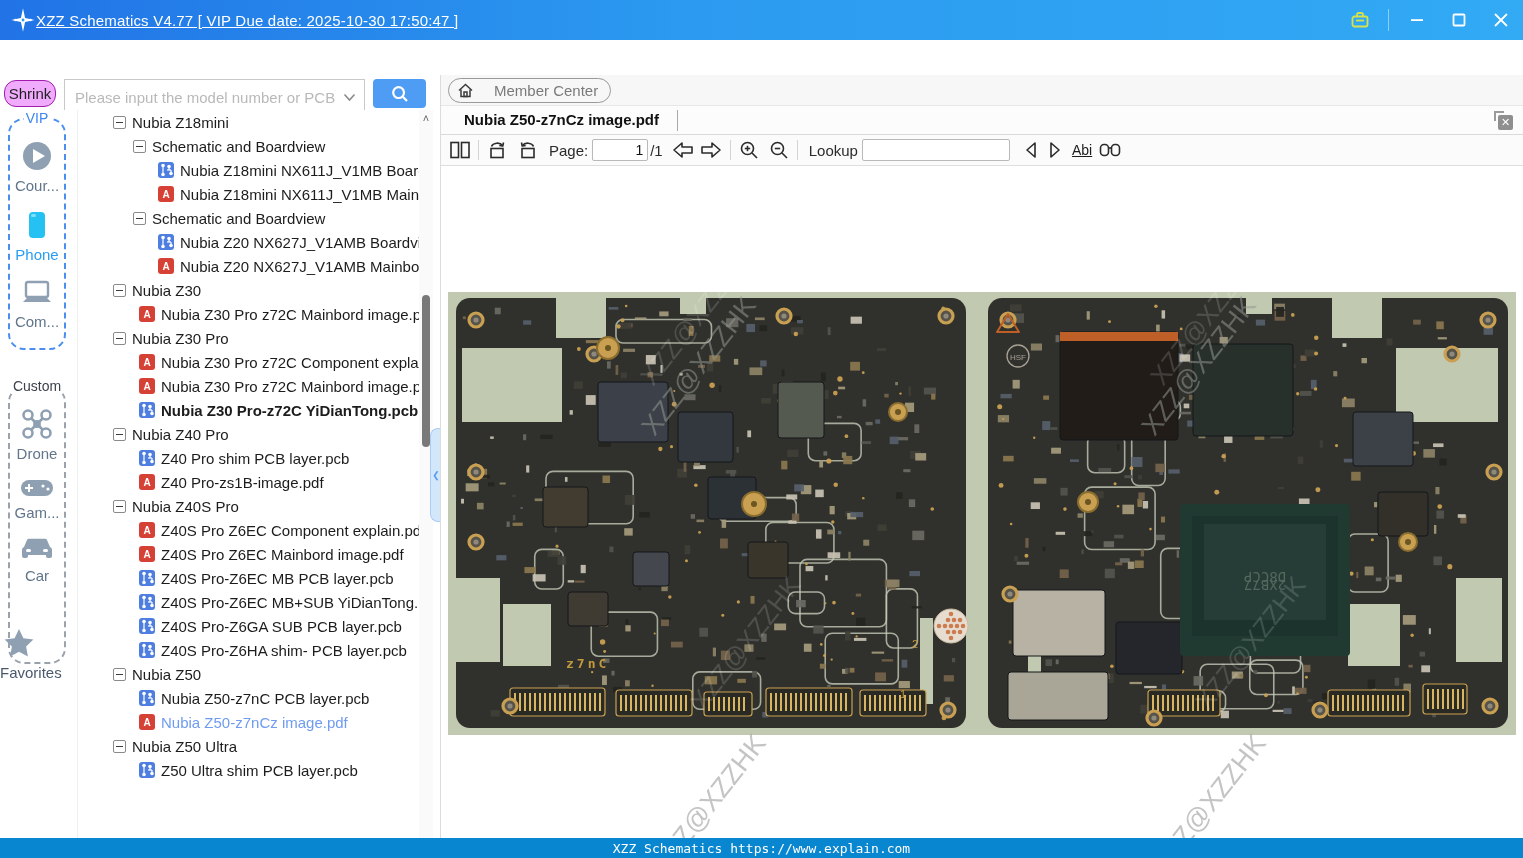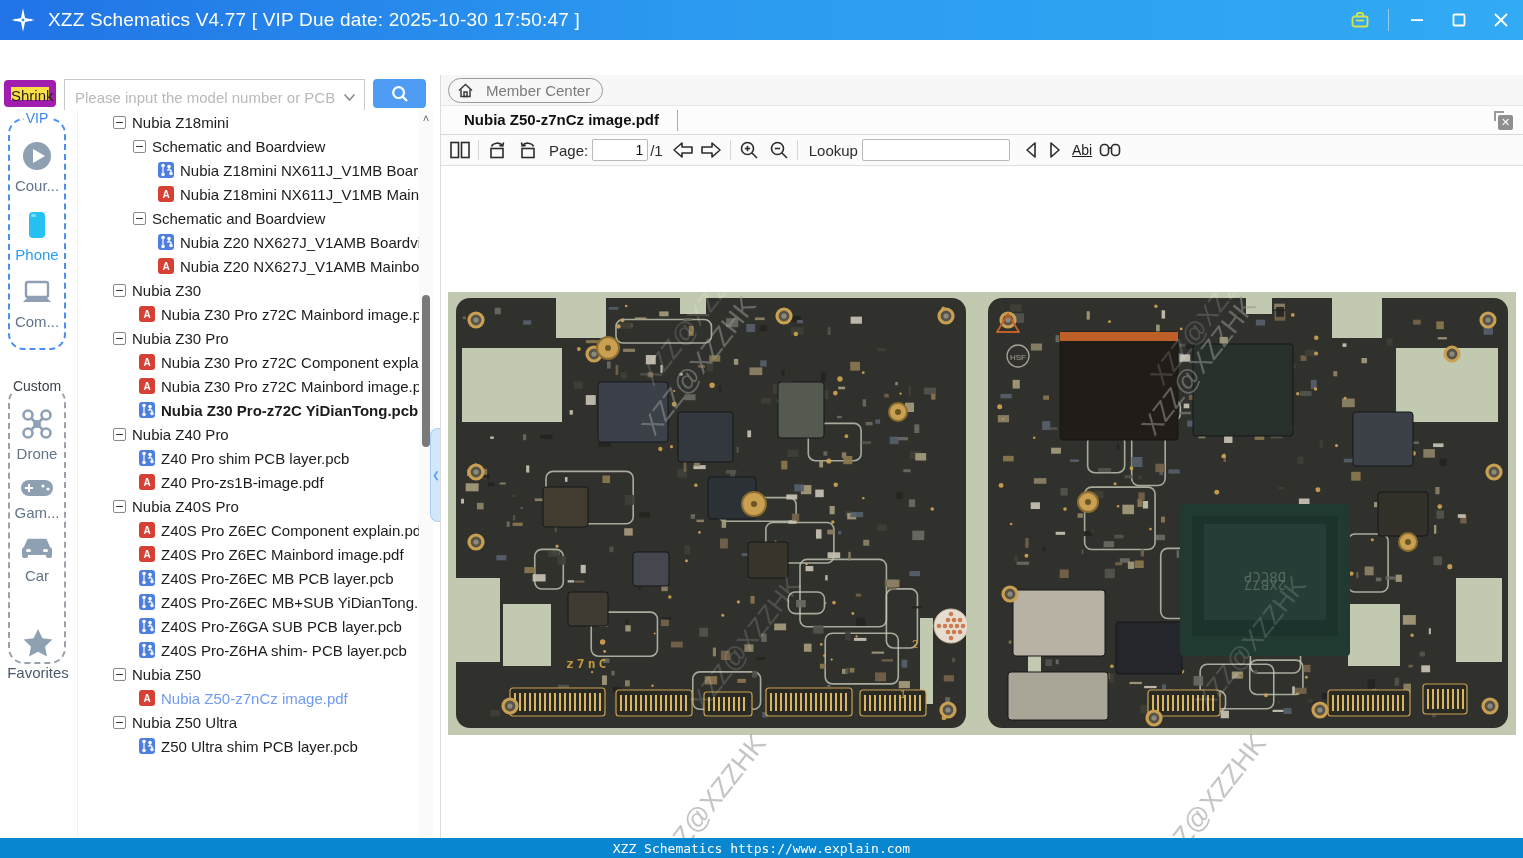--- a/index.html
+++ b/index.html
@@ -5,34 +5,34 @@
   * { margin:0; padding:0; box-sizing:border-box; }
   html,body { width:1523px; height:858px; overflow:hidden; }
   body { font-family:"Liberation Sans", sans-serif; background:#fff; }
   #app { position:relative; width:1523px; height:858px; background:#fff; overflow:hidden; }
 
   
   .titlebar { position:absolute; left:0; top:0; width:1523px; height:40px;
     background:linear-gradient(90deg,#2173e6 0%,#2b9af0 45%,#32aaf4 100%);
     display:flex; align-items:center; color:#fff; }
   .titlebar .logo { width:26px; height:26px; margin-left:10px; }
-  .titlebar .title { margin-left:12px; font-size:19px; letter-spacing:.2px; }
+  .titlebar .title { font-size:15px; letter-spacing:.2px;text-decoration:underline; }
   .title-right { position:absolute; right:8px; top:0; height:40px; display:flex; align-items:center; gap:14px; }
   .tb-divider { width:1px; height:22px; background:rgba(255,255,255,.45); }
   .tb-btn { width:28px; height:28px; display:flex; align-items:center; justify-content:center; cursor:pointer; }
 
   
   .menubar { position:absolute; left:0; top:40px; width:1523px; height:35px; background:#fff;
     display:flex; align-items:center; gap:27px; padding-left:15px; font-size:15px; color:#1f1f1f; }
   .menubar span { cursor:default; }
 
   
   .searchrow { position:absolute; left:0; top:75px; width:440px; height:35px; background:#fff; }
-  .shrink-btn { position:absolute; left:4px; top:5px; width:52px; height:27px; background:#fde047;
-    border:7px solid #a21caf; border-radius:4px; font-size:15px; color:#1f1f1f; }
+  .shrink-btn { position:absolute; left:4px; top:5px; width:52px; height:27px; background:#f0abfc;
+    border:1px solid #a21caf; border-radius:12px; font-size:15px; color:#1f1f1f; }
   .search-combo { position:absolute; left:64px; top:4px; width:301px; height:37px; border:1px solid #c9c9c9;
     border-radius:0; background:#fff; display:flex; align-items:center; }
   .search-combo input { flex:1; border:0; outline:none; font-size:15px; color:#333; padding:0 4px 0 10px;
     font-family:"Liberation Sans",sans-serif; background:transparent; }
   .search-combo input::placeholder { color:#b9b9b9; }
   .combo-chevron { margin-right:8px; color:#8a8a8a; font-size:12px; }
   .search-btn { position:absolute; left:373px; top:4px; width:53px; height:29px; background:#4e9cf3;
     border:0; border-radius:4px; display:flex; align-items:center; justify-content:center; }
 
   
@@ -41,21 +41,21 @@
   .vip-group { top:8px; height:232px; border:2px dashed #4a8ff0; }
   .custom-group { top:276px; height:278px; border:2px dashed #9aa2ac; }
   .dash-label { position:absolute; top:-10px; left:50%; transform:translateX(-50%); background:#fff;
     padding:0 2px; font-size:14px; white-space:nowrap; }
   .vip-group .dash-label { color:#3f87ef; }
   .custom-group .dash-label { color:#3b424b; }
   .side-items { display:flex; flex-direction:column; align-items:center; padding-top:18px; gap:13px; }
   .side-item { display:flex; flex-direction:column; align-items:center; width:70px; cursor:pointer; }
   .side-item .lbl { font-size:15px; color:#61758b; margin-top:3px; white-space:nowrap; overflow:hidden; max-width:62px; }
   .side-item .lbl.active { color:#2a9df2; }
-  .fav-item { position:absolute; left:0; top:516px; width:76px; display:flex; flex-direction:column; align-items:center; cursor:pointer; }
+  .fav-item { position:absolute; left:0; top:516px; width:76px; display:flex; flex-direction:column; align-items:flex-start; cursor:pointer; }
   .fav-item .lbl { font-size:15px; color:#4a5a6c; margin-top:2px; }
 
   
   .tree { position:absolute; left:78px; top:110px; width:341px; height:728px; background:#fff; overflow:hidden; }
   .tree-row { height:24px; display:flex; align-items:center; font-size:15px; color:#1c1c1c; white-space:nowrap; cursor:pointer; }
   .tree-row .lbl { margin-left:6px; }
   .tree-row.active .lbl { color:#6f9bf0; }
   .expander { display:inline-block; width:13px; height:13px; border:1px solid #8a8a8a; border-radius:2px;
     background:#fff; position:relative; flex:none; }
   .expander::before { content:""; position:absolute; left:2px; right:2px; top:5px; height:1.5px; background:#3c3c3c; }
@@ -65,21 +65,21 @@
   .tree-scroll .up { position:absolute; top:2px; left:1px; width:12px; height:12px; color:#606060; font-size:11px; text-align:center; line-height:12px; }
   .tree-thumb { position:absolute; left:3px; top:185px; width:8px; height:152px; background:#797979; border-radius:4px; }
   .collapse-handle { position:absolute; left:430px; top:428px; width:11px; height:94px; background:#d3e7fb;
     border:1px solid #abcdf4; border-right:0; border-radius:8px 0 0 8px; display:flex; align-items:center; justify-content:center;
     color:#5a9cf0; font-size:9px; cursor:pointer; }
 
   
   .main { position:absolute; left:440px; top:75px; width:1083px; height:763px; background:#fff; border-left:1px solid #dcdcdc; }
   .main-header { position:absolute; left:0; top:0; width:1083px; height:31px; background:#f7f7f7; border-bottom:1px solid #e7e7e7; }
   .member-btn { position:absolute; left:7px; top:3px; height:25px; padding:0 12px 0 8px; background:transparent;
-    border:1px solid #9a9a9a; border-radius:13px; display:flex; align-items:center; gap:12px; font-size:15px; color:#7a7a7a; cursor:pointer; }
+    border:1px solid #9a9a9a; border-radius:13px; display:flex; align-items:center; gap:20px; font-size:15px; color:#7a7a7a; cursor:pointer; }
   .tabbar { position:absolute; left:0; top:31px; width:1083px; height:29px; background:#fcfcfc; border-bottom:1px solid #d9d9d9; }
   .tab-label { position:absolute; left:23px; top:0; line-height:28px; font-size:15px; font-weight:bold; color:#111; }
   .tab-sep { position:absolute; left:236px; top:4px; width:1px; height:21px; background:#a9a9a9; }
   .closeall { position:absolute; right:11px; top:4px; width:20px; height:20px; cursor:pointer; }
   .closeall .back { position:absolute; left:1px; top:1px; width:10px; height:10px; border-left:2px solid #9b9b9b; border-top:2px solid #9b9b9b; }
   .closeall .front { position:absolute; right:0; bottom:0; width:15px; height:15px; background:#8f8f8f; border-radius:2px;
     color:#fff; font-size:11px; line-height:15px; text-align:center; }
 
   .pdf-toolbar { position:absolute; left:0; top:60px; width:1083px; height:31px; background:#fbfbfb; border-bottom:1px solid #dedede;
     display:flex; align-items:center; padding-left:8px; color:#2b2b2b; }
@@ -442,20 +442,36 @@
               <line x1="11" y1="4.5" x2="11" y2="8"></line>
               <circle cx="13" cy="11.5" r="1.2"></circle>
               <line x1="13" y1="8" x2="13" y2="11.5"></line>
             </g>
           </svg></span>
         <span class="lbl">Z40S Pro-Z6HA shim- PCB layer.pcb</span>
       </div>
       <div class="tree-row" style="padding-left: 35px;">
         <span class="expander"></span>
         <span class="lbl">Nubia Z50</span>
+      </div>
+      <div class="tree-row" style="padding-left: 61px;">
+        <span class="ficon"><svg viewBox="0 0 16 16" width="16" height="16">
+            <rect width="16" height="16" rx="3" fill="#4d7ee0"></rect>
+            <g stroke="#fff" stroke-width="1.2" fill="#fff">
+              <line x1="5" y1="3.5" x2="5" y2="12.5"></line>
+              <circle cx="5" cy="3.5" r="1.2"></circle>
+              <circle cx="5" cy="12.5" r="1.2"></circle>
+              <line x1="9" y1="8" x2="13" y2="8"></line>
+              <circle cx="11" cy="4.5" r="1.2"></circle>
+              <line x1="11" y1="4.5" x2="11" y2="8"></line>
+              <circle cx="13" cy="11.5" r="1.2"></circle>
+              <line x1="13" y1="8" x2="13" y2="11.5"></line>
+            </g>
+          </svg></span>
+        <span class="lbl">Nubia Z50-z7nC PCB layer.pcb</span>
       </div>
       <div class="tree-row active" style="padding-left: 61px;">
         <span class="ficon"><svg viewBox="0 0 16 16" width="16" height="16">
             <rect width="16" height="16" rx="3" fill="#d54135"></rect>
             <text x="8" y="12" font-size="10" font-weight="bold" fill="#fff" text-anchor="middle" font-family="Liberation Sans,sans-serif">A</text>
           </svg></span>
         <span class="lbl">Nubia Z50-z7nCz image.pdf</span>
       </div>
       <div class="tree-row" style="padding-left: 35px;">
         <span class="expander"></span>

